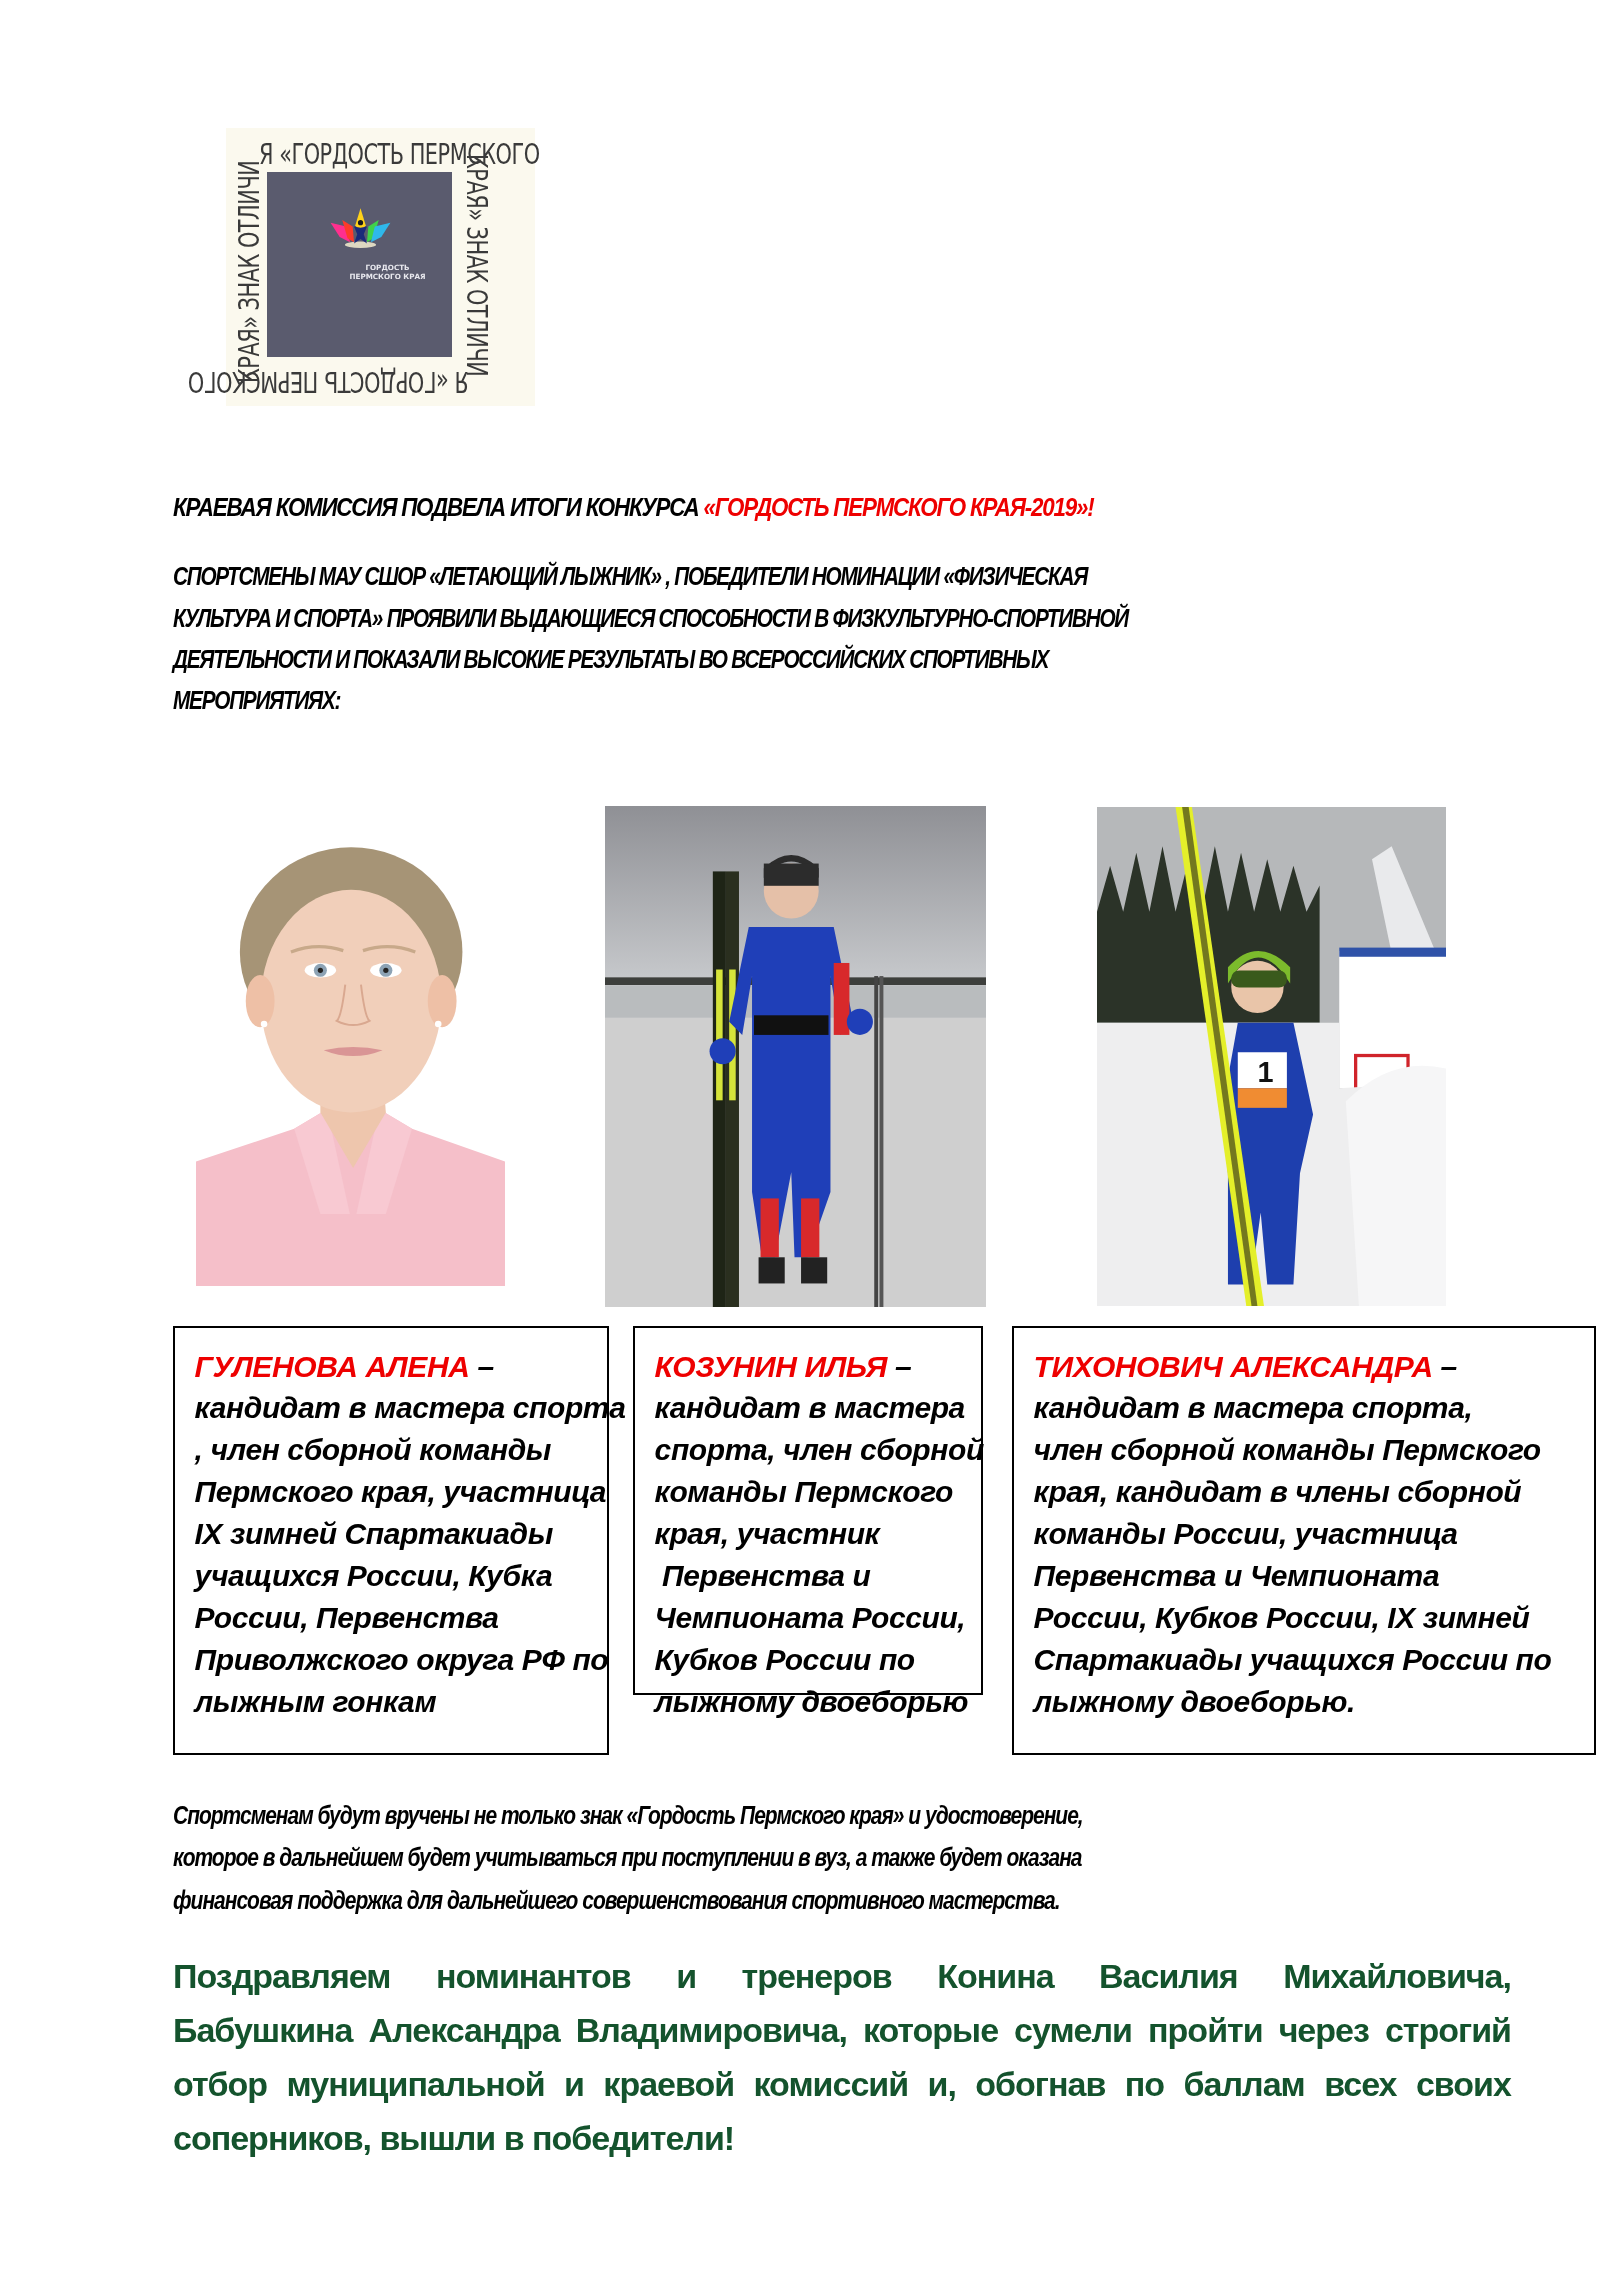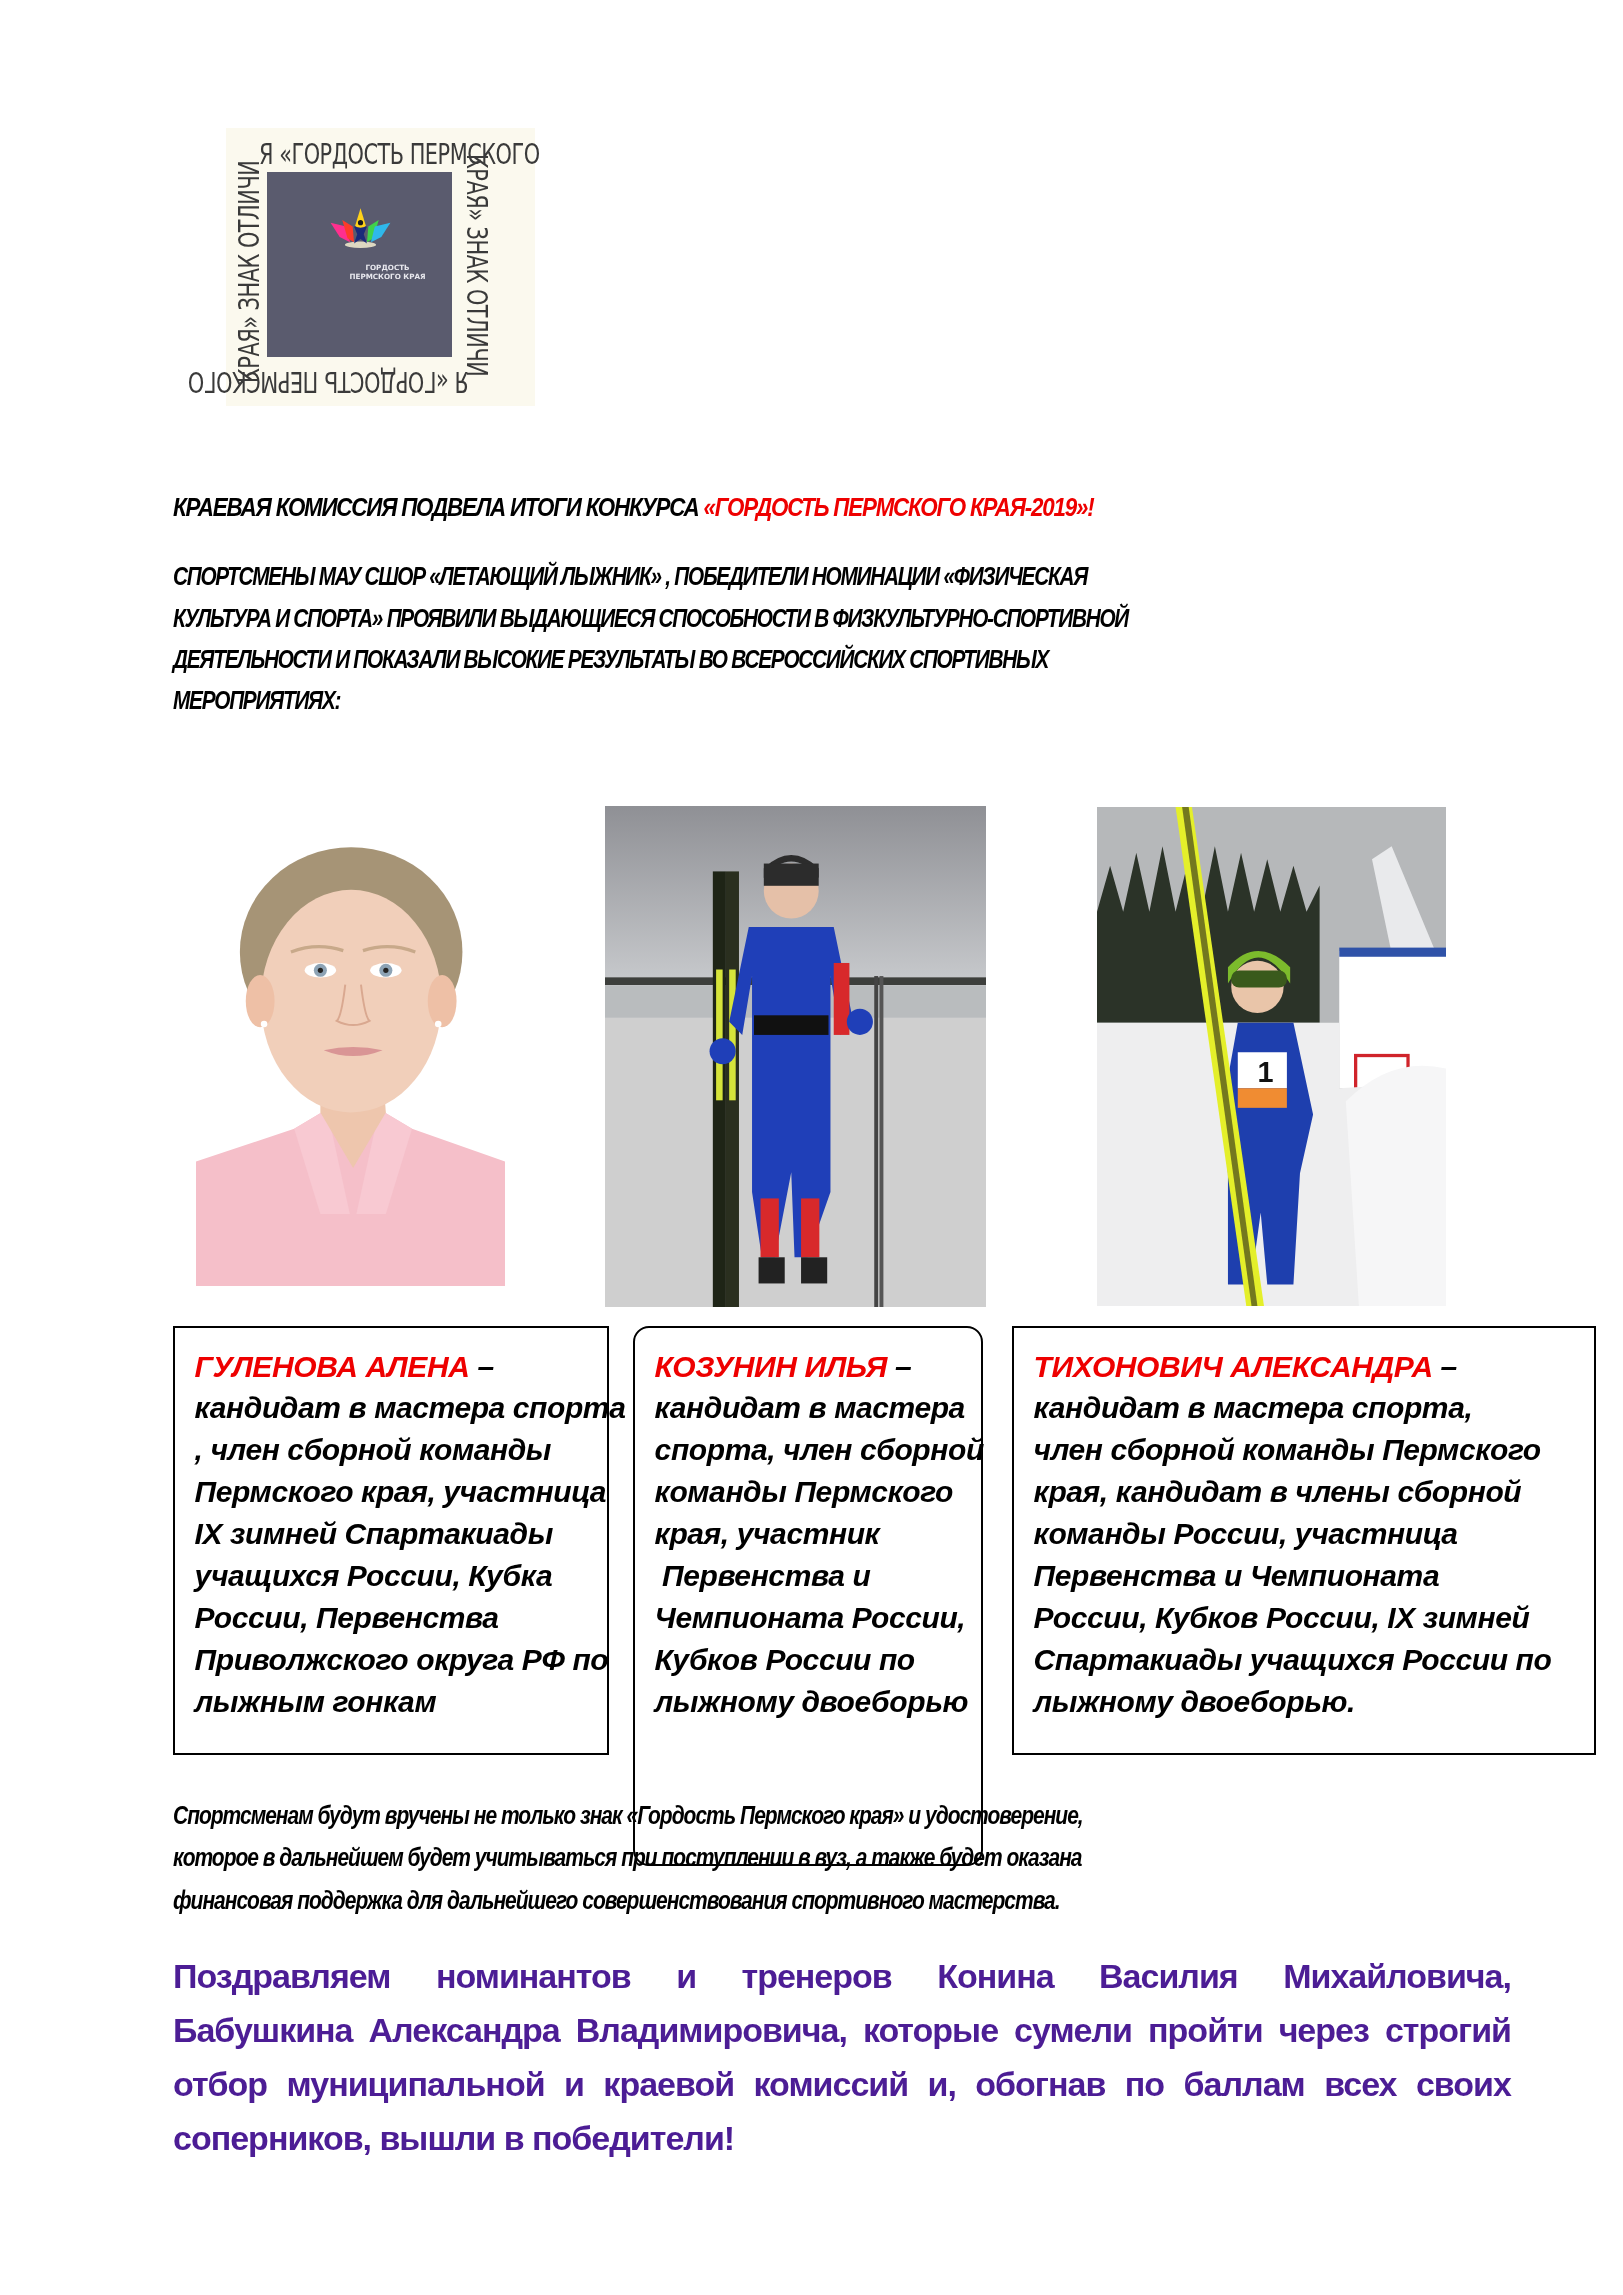--- a/index.html
+++ b/index.html
@@ -34,30 +34,30 @@
   
   .photo { overflow: hidden; }
   .photo svg { width: 100%; height: 100%; display: block; }
   .photo-1 { left: 196px; top: 821px; width: 309px; height: 465px; background: #ffffff; }
   .photo-2 { left: 605px; top: 806px; width: 381px; height: 501px; }
   .photo-3 { left: 1097px; top: 807px; width: 349px; height: 499px; }
 
   
   .bio-box { border: 2.6px solid #000; box-sizing: border-box; background: #fff; }
   .bio-1 { left: 173px; top: 1326px; width: 436px; height: 429px; }
-  .bio-2 { left: 633px; top: 1326px; width: 350px; height: 540px; border-radius: 16px; }
+  .bio-2 { left: 633px; top: 1326px; width: 350px; height: 369px; }
   .bio-3 { left: 1012px; top: 1326px; width: 584px; height: 429px; }
   .bio-line { position: absolute; font-size: 30px; font-weight: bold; font-style: italic;
               white-space: nowrap; letter-spacing: -0.4px; line-height: 1; }
   .bio-name { color: #ee0000; }
 
   
   .closing-line { left: 173px; font-size: 25px; font-weight: bold; font-style: italic; white-space: nowrap;
                   letter-spacing: -1.2px; transform: scaleX(0.84); transform-origin: 0 0; }
-  .congrats-line { left: 173px; width: 1338px; font-size: 34px; font-weight: bold; color: #4c1d95;
+  .congrats-line { left: 173px; width: 1338px; font-size: 34px; font-weight: bold; color: #14532d;
                    white-space: nowrap; letter-spacing: -1px; }
   .justify { display: flex; justify-content: space-between; }
 </style>
 </head>
 <body>
 
 <div class="abs logo">
   <span class="logo-ring-text ring-top">Я «ГОРДОСТЬ ПЕРМСКОГО</span>
   <span class="logo-ring-text ring-right">КРАЯ» ЗНАК ОТЛИЧИ</span>
   <span class="logo-ring-text ring-bottom">Я «ГОРДОСТЬ ПЕРМСКОГО</span>

